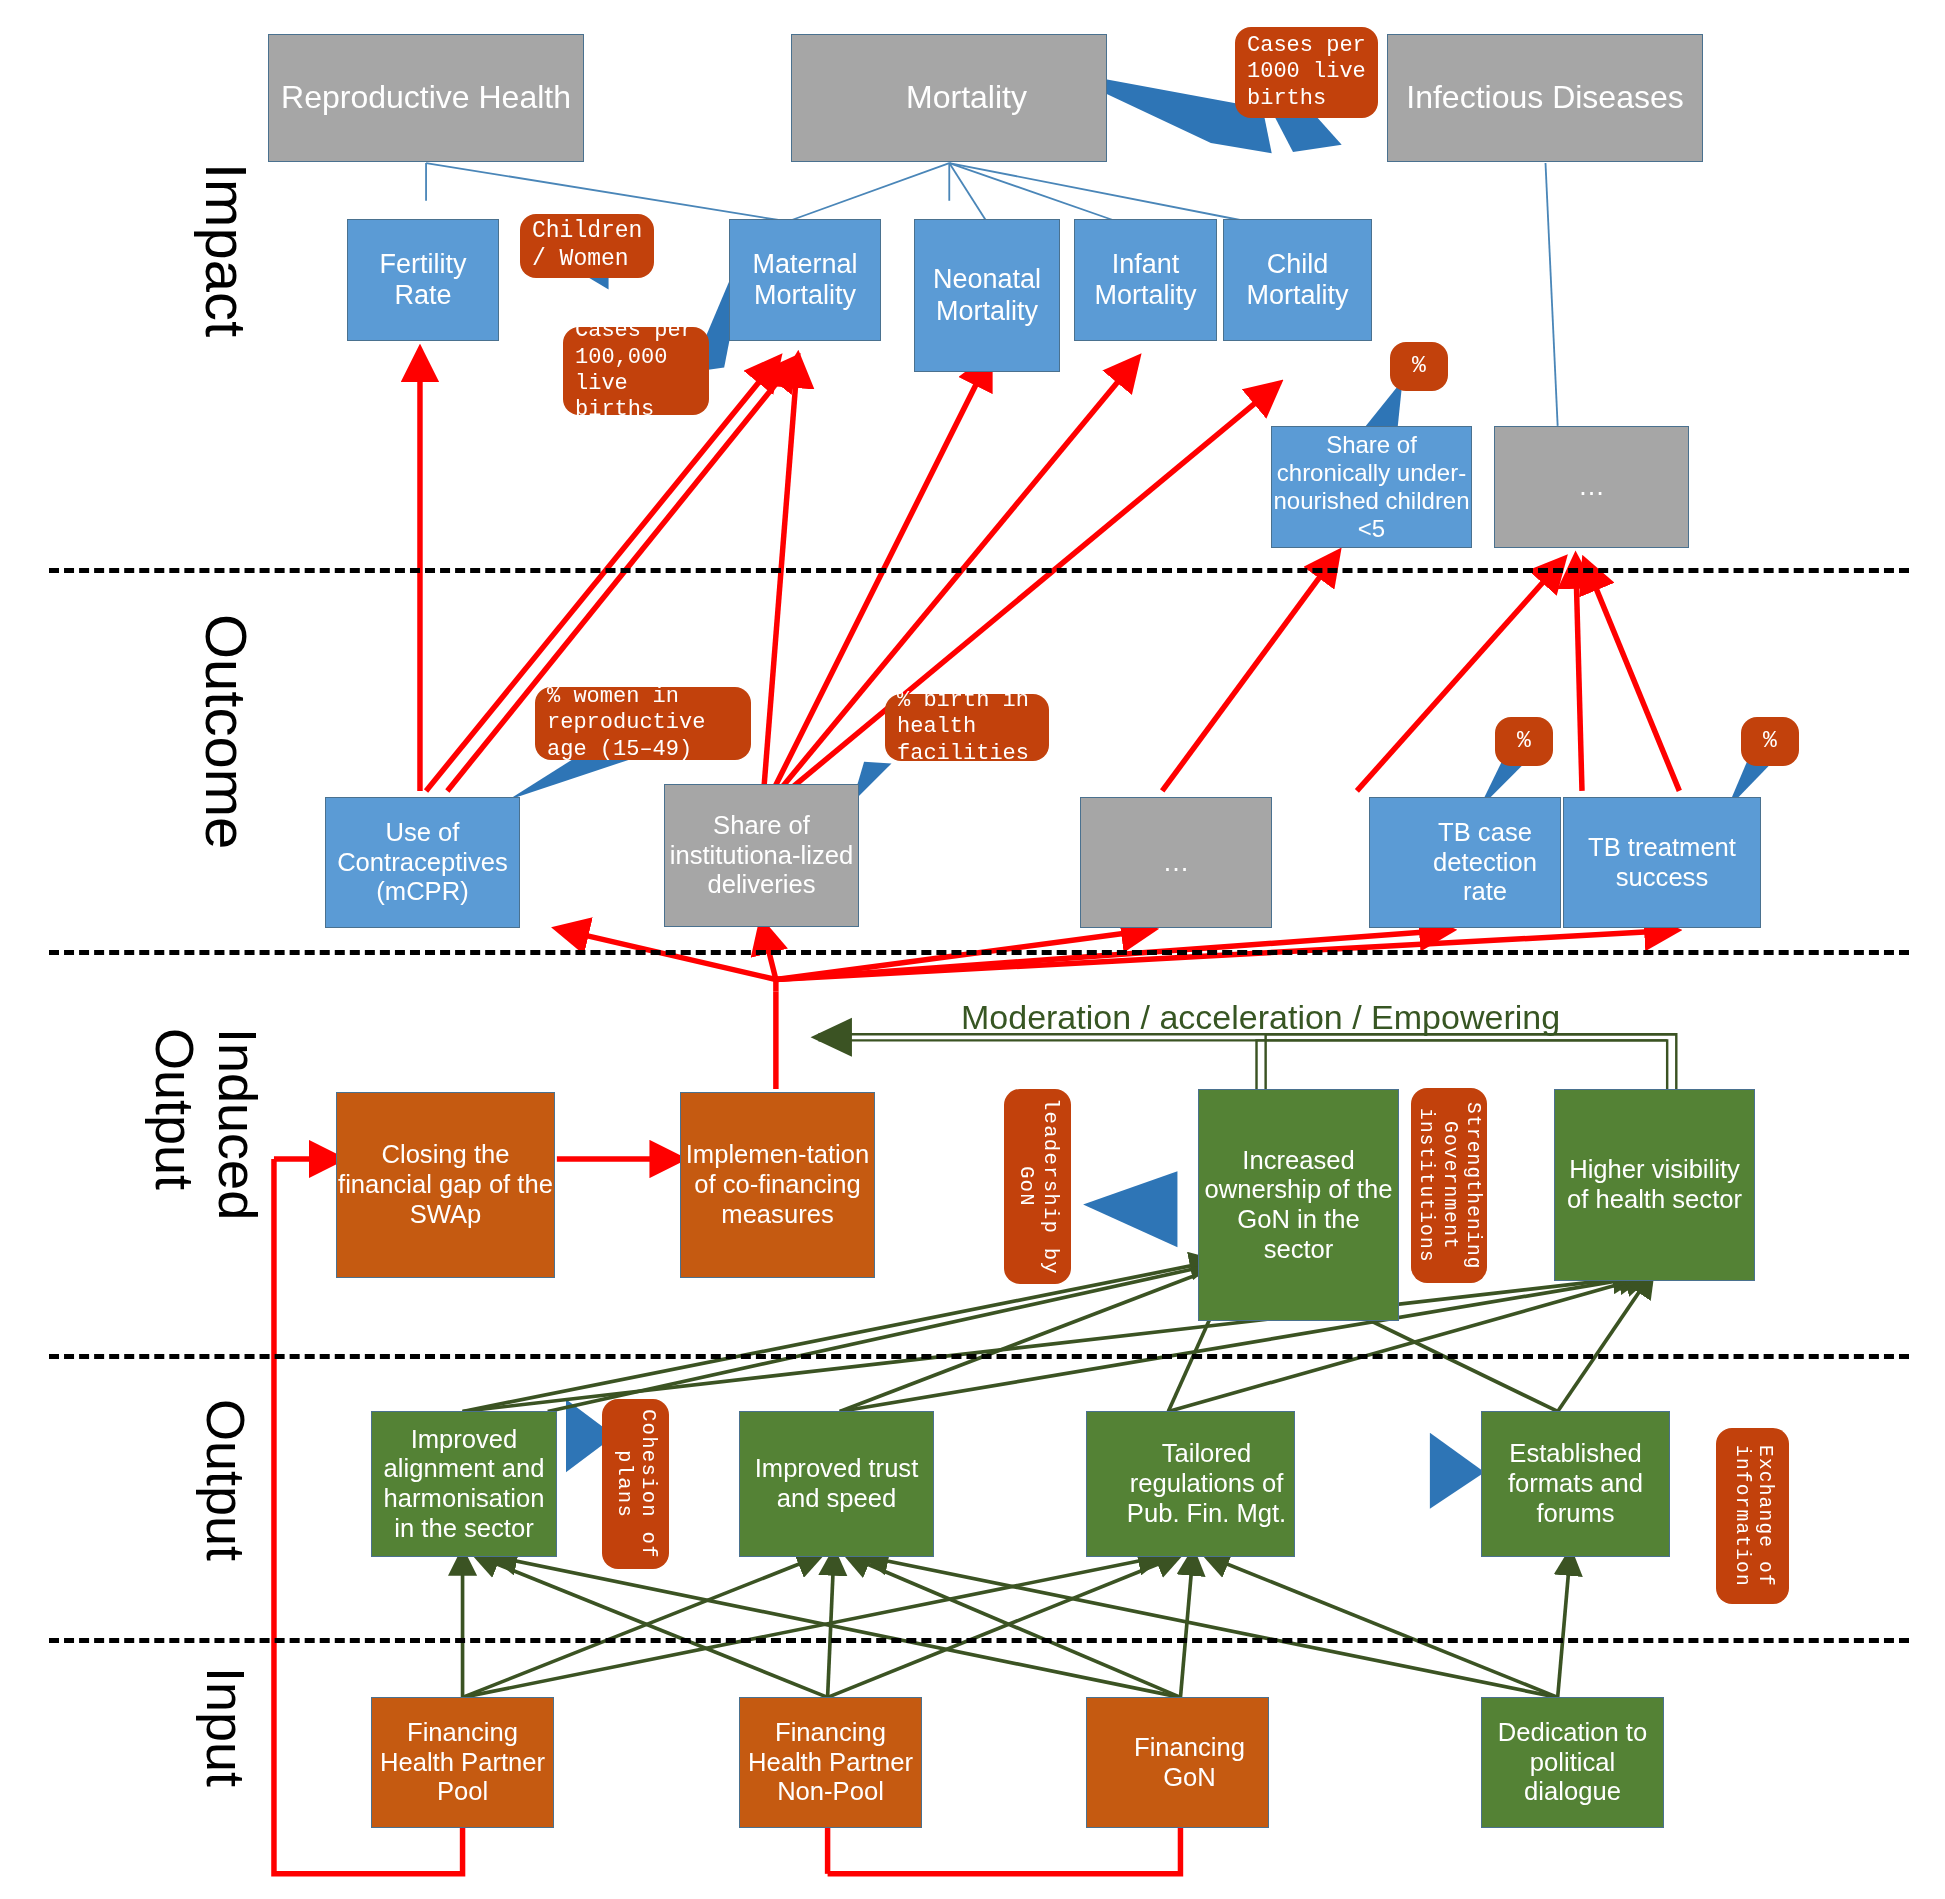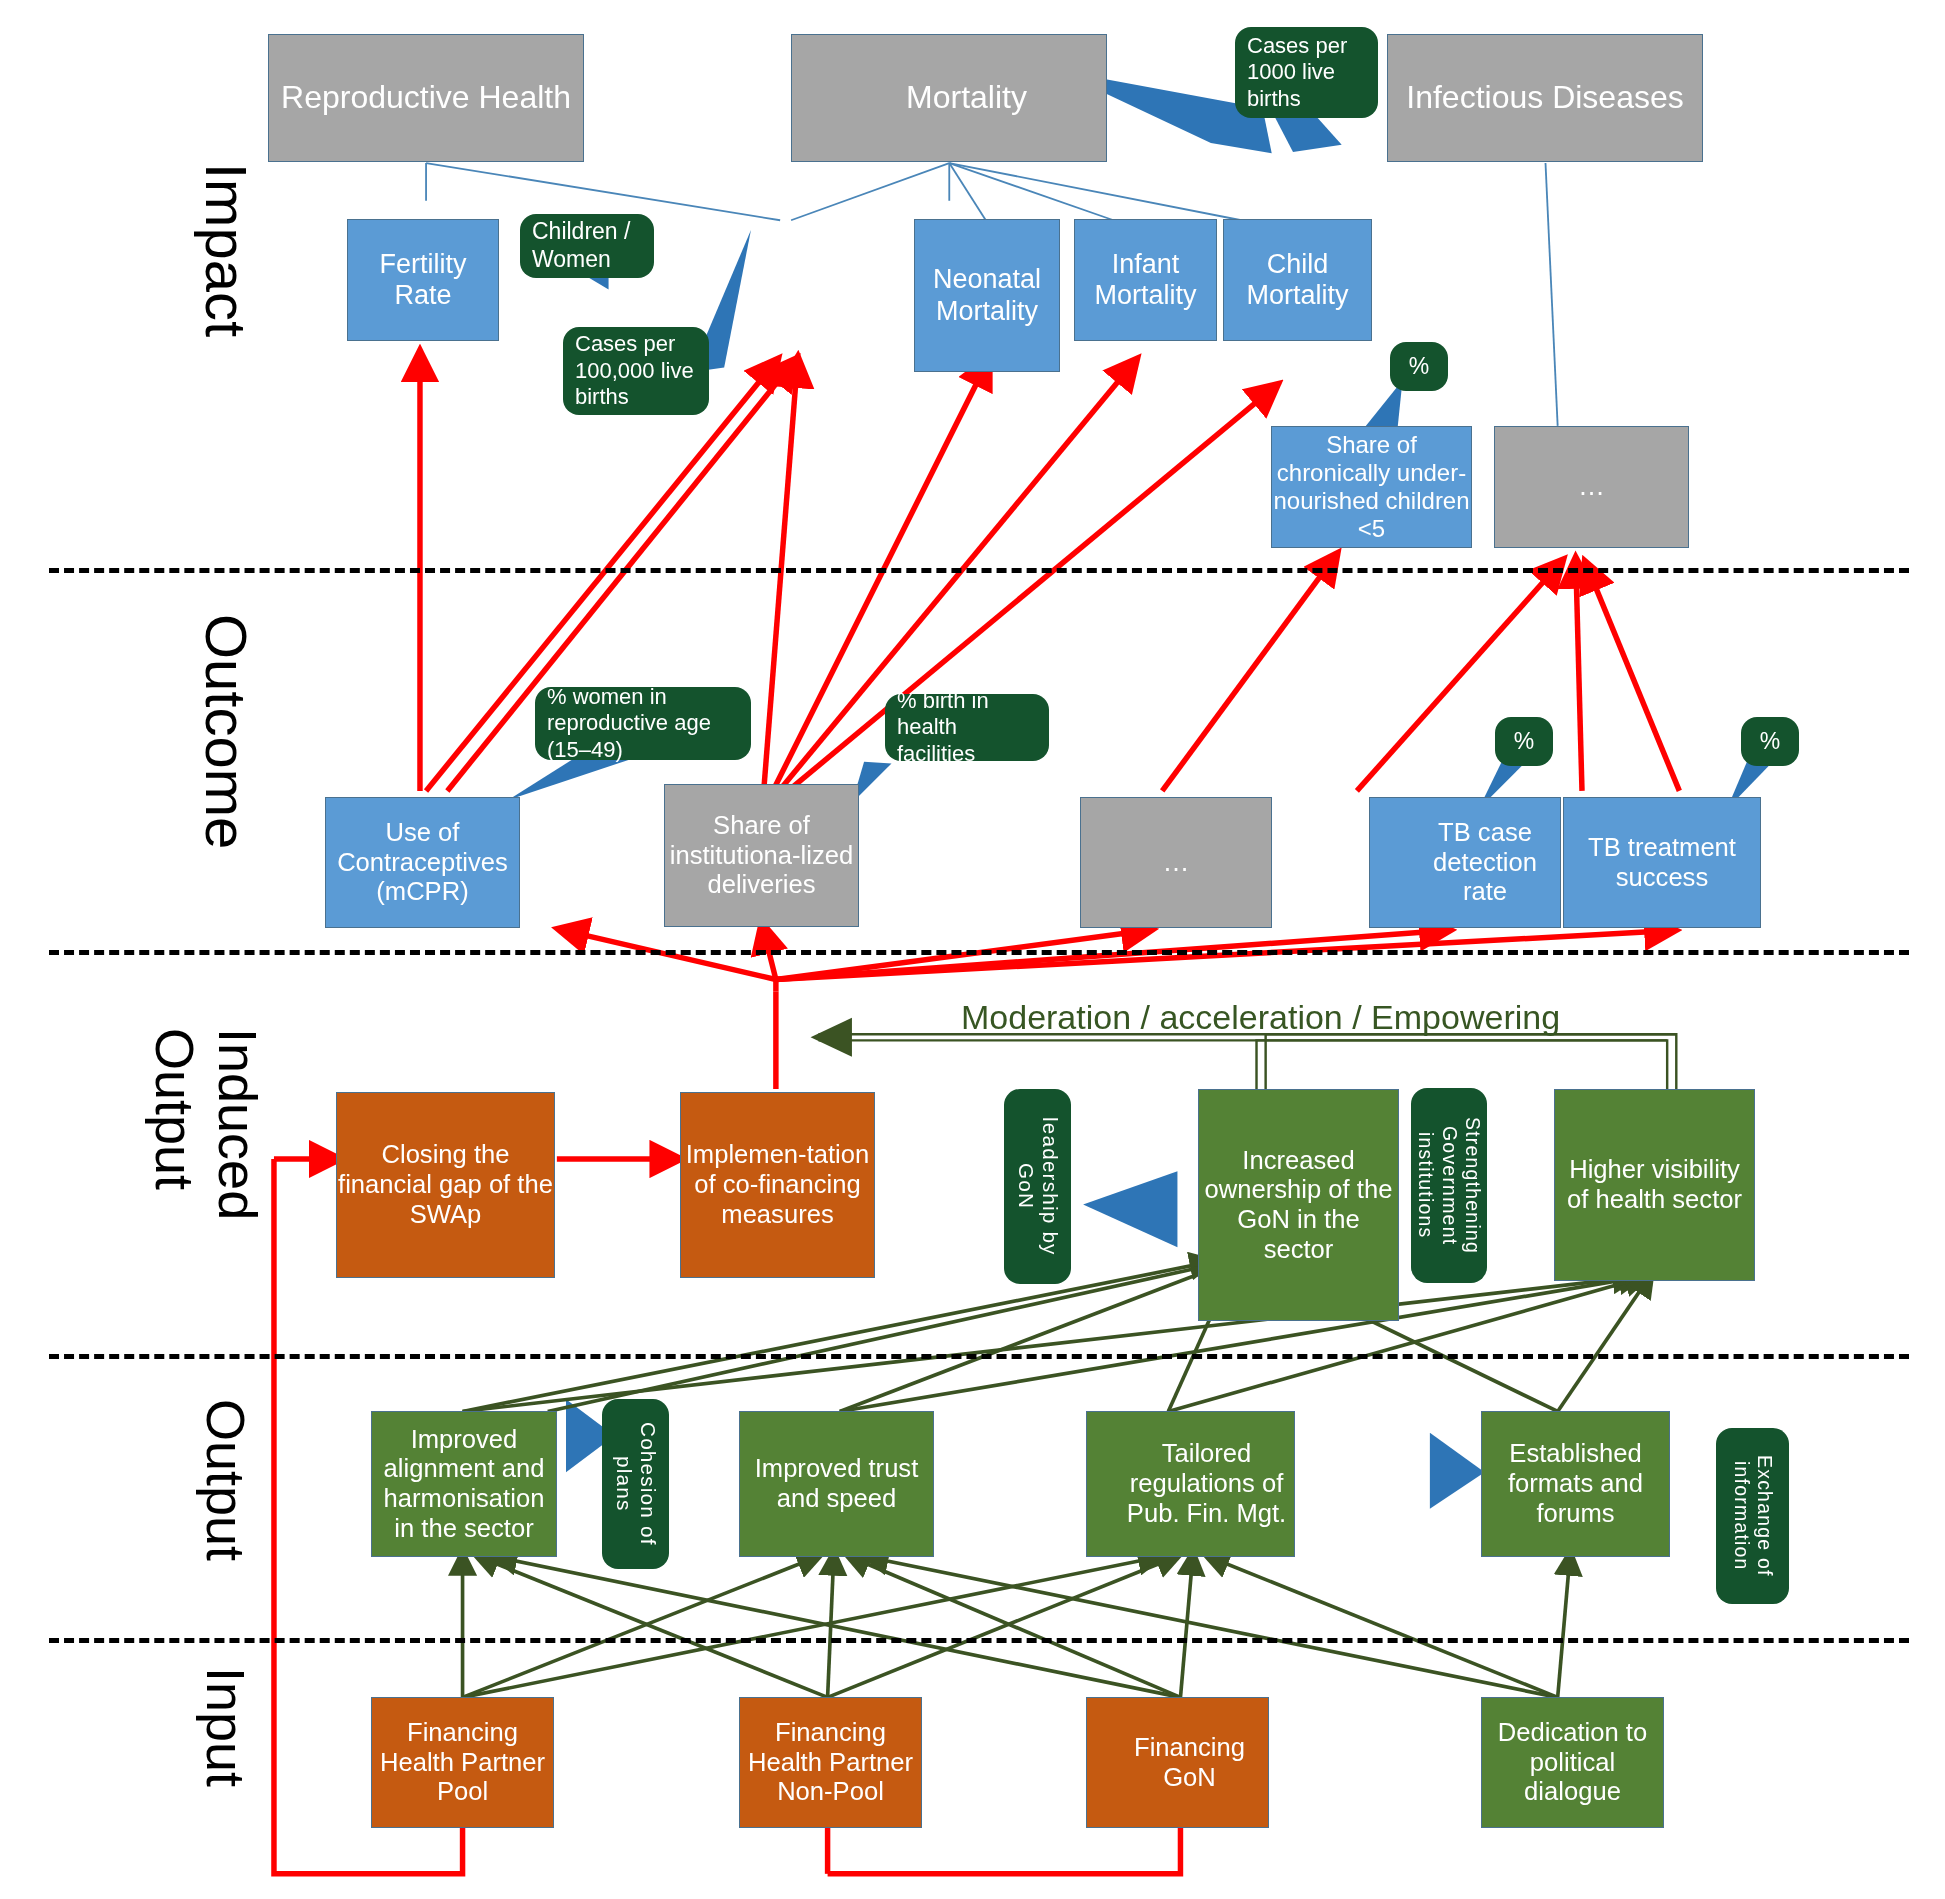--- a/index.html
+++ b/index.html
@@ -4,21 +4,21 @@
 <style>
   html,body{margin:0;padding:0;background:#ffffff;}
   body{font-family:"Liberation Sans",sans-serif;}
   #stage{position:relative;width:1946px;height:1900px;background:#fff;overflow:hidden;}
   svg.layer{position:absolute;left:0;top:0;width:1946px;height:1900px;pointer-events:none;}
   .node{position:absolute;box-sizing:border-box;display:flex;align-items:center;justify-content:center;text-align:center;color:#fff;line-height:1.16;border:1.8px solid #4a718f;}
   .n-grey{background:#a6a6a6;}
   .n-blue{background:#5b9bd5;}
   .n-green{background:#548235;}
   .n-orange{background:#c55a11;}
-  .callout{position:absolute;box-sizing:border-box;background:#14532d;color:#fff;border-radius:16px;display:flex;align-items:center;justify-content:flex-start;padding:6px 12px;line-height:1.2;}
+  .callout{position:absolute;box-sizing:border-box;background:#c2410c;color:#fff;border-radius:16px;display:flex;align-items:center;justify-content:flex-start;padding:6px 12px;line-height:1.2;font-family:Liberation Mono, monospace;}
   .callout.ctr{align-items:center;justify-content:center;text-align:center;padding:3.7px;}
   .callout.vert{writing-mode:vertical-rl;text-orientation:mixed;letter-spacing:1.2px;justify-content:center;align-items:center;text-align:center;padding:8.5px 3.7px;}
   .rowlabel{position:absolute;color:#000;font-weight:400;writing-mode:vertical-rl;text-orientation:mixed;white-space:nowrap;}
   .bandline{position:absolute;height:0;border-top:5.5px dashed #000;left:49px;right:37px;}
   .modlabel{position:absolute;color:#375623;white-space:nowrap;}
 </style>
 </head>
 <body>
 
 <div id="stage">
@@ -161,20 +161,23 @@
   <div class="node n-grey" style="left:791px;top:34px;width:316px;height:128px;font-size:32px;padding-left:35px;">
     <span>Mortality</span>
   </div>
   <div class="node n-grey" style="left:1387px;top:34px;width:316px;height:128px;font-size:32px;">
     <span>Infectious Diseases</span>
   </div>
 
   <div class="node n-blue" style="left:347px;top:219px;width:152px;height:122px;font-size:27px;">
     <span>Fertility Rate</span>
   </div>
+  <div class="node n-blue" style="left:729px;top:219px;width:152px;height:122px;font-size:27px;">
+    <span>Maternal Mortality</span>
+  </div>
   <div class="node n-blue" style="left:914px;top:219px;width:146px;height:153px;font-size:27px;">
     <span>Neonatal Mortality</span>
   </div>
   <div class="node n-blue" style="left:1074px;top:219px;width:143px;height:122px;font-size:27px;">
     <span>Infant Mortality</span>
   </div>
   <div class="node n-blue" style="left:1223px;top:219px;width:149px;height:122px;font-size:27px;">
     <span>Child Mortality</span>
   </div>
   <div class="node n-blue" style="left:1271px;top:426px;width:201px;height:122px;font-size:24px;">

